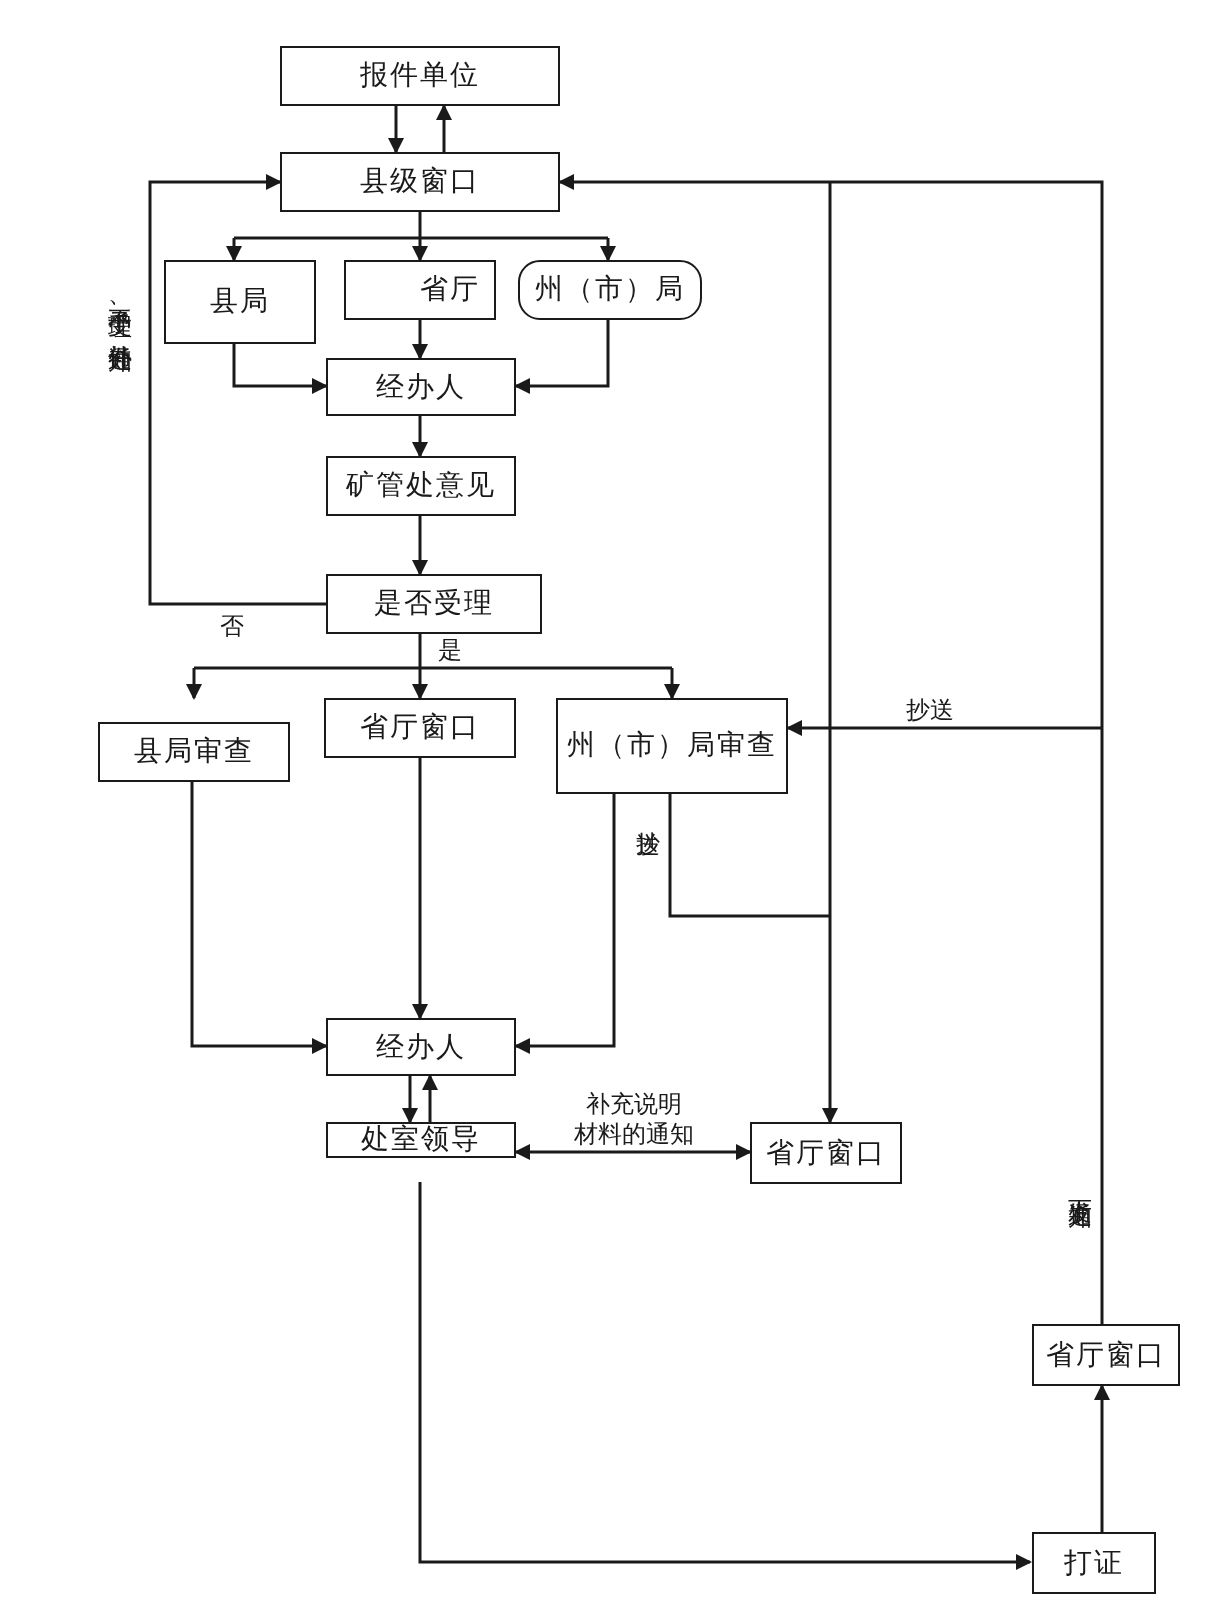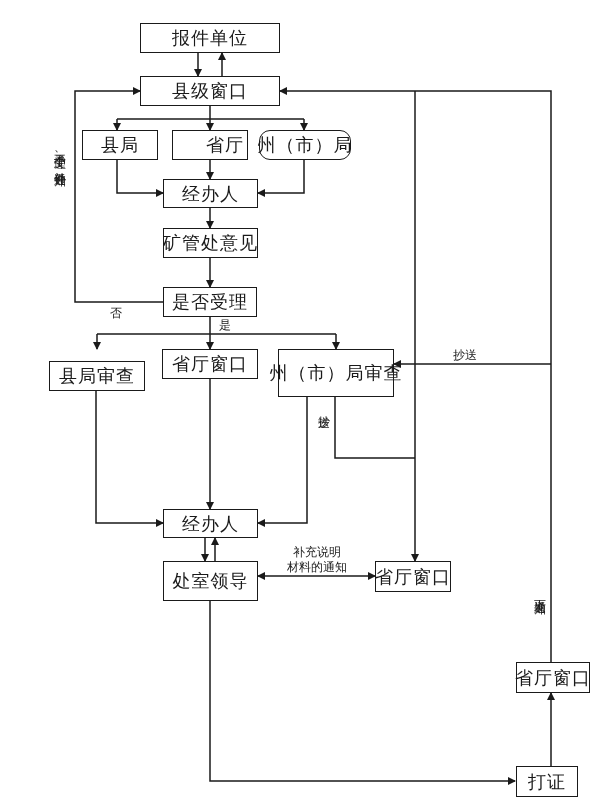--- a/index.html
+++ b/index.html
@@ -4,21 +4,21 @@
   <style>
     html, body { margin: 0; padding: 0; background: #ffffff; }
     body { width: 604px; height: 812px; position: relative; overflow: hidden; }
     #stage { position: absolute; left: 0; top: 0; width: 604px; height: 812px; }
     svg { position: absolute; left: 0; top: 0; }
     .node {
       position: absolute; box-sizing: border-box;
       border: 1.5px solid #1a1a1a; background: #fff;
       display: flex; align-items: center; justify-content: center;
       font-family: "DejaVu Serif", "Liberation Serif", serif;
-      font-size: 18px; color: #1a1a1a; letter-spacing: 1px; white-space: nowrap;
+      font-size: 14px; color: #1a1a1a; letter-spacing: 1px; white-space: nowrap;
     }
     .lbl {
       position: absolute; font-family: "DejaVu Serif", "Liberation Serif", serif;
       font-size: 12px; color: #1a1a1a; line-height: 15px;
     }
     .vert { writing-mode: vertical-rl; text-orientation: upright; letter-spacing: 1px; }
     .center { text-align: center; }
   </style>
 </head>
 <body>
@@ -74,34 +74,34 @@
       <line x1="551" y1="364" x2="394" y2="364" marker-end="url(#ah)"></line>
 
       <polyline points="210,591 210,781 515,781" marker-end="url(#ah)"></polyline>
       <line x1="551" y1="766" x2="551" y2="693" marker-end="url(#ah)"></line>
     </g>
   </svg>
 
   <div class="node" style="left:140px;top:23px;width:140px;height:30px;">报件单位</div>
   <div class="node" style="left:140px;top:76px;width:140px;height:30px;">县级窗口</div>
 
-  <div class="node" style="left:82px;top:130px;width:76px;height:30px;">县局</div>
+  <div class="node" style="left:82px;top:130px;width:76px;height:42px;">县局</div>
   <div class="node" style="left:172px;top:130px;width:76px;height:30px;padding-left:30px;">省厅</div>
   <div class="node" style="left:259px;top:130px;width:92px;height:30px;border-radius:11px;">州（市）局</div>
 
   <div class="node" style="left:163px;top:179px;width:95px;height:29px;">经办人</div>
   <div class="node" style="left:163px;top:228px;width:95px;height:30px;">矿管处意见</div>
-  <div class="node" style="left:163px;top:287px;width:94px;height:30px;">是否受理</div>
+  <div class="node" style="left:163px;top:287px;width:108px;height:30px;">是否受理</div>
 
   <div class="node" style="left:49px;top:349px;width:96px;height:30px;margin-top:12px;">县局审查</div>
   <div class="node" style="left:162px;top:349px;width:96px;height:30px;">省厅窗口</div>
   <div class="node" style="left:278px;top:349px;width:116px;height:48px;">州（市）局审查</div>
 
   <div class="node" style="left:163px;top:509px;width:95px;height:29px;">经办人</div>
-  <div class="node" style="left:163px;top:561px;width:95px;height:40px;">处室领导</div>
+  <div class="node" style="left:163px;top:561px;width:95px;height:18px;">处室领导</div>
   <div class="node" style="left:375px;top:561px;width:76px;height:31px;">省厅窗口</div>
 
   <div class="node" style="left:516px;top:662px;width:74px;height:31px;">省厅窗口</div>
   <div class="node" style="left:516px;top:766px;width:62px;height:31px;">打证</div>
 
   <div class="lbl vert" style="left:52px;top:145px;height:140px;">不予受理、补件通知</div>
   <div class="lbl" style="left:110px;top:306px;">否</div>
   <div class="lbl" style="left:219px;top:318px;">是</div>
   <div class="lbl" style="left:453px;top:348px;">抄送</div>
   <div class="lbl vert" style="left:316px;top:406px;">抄送</div>

